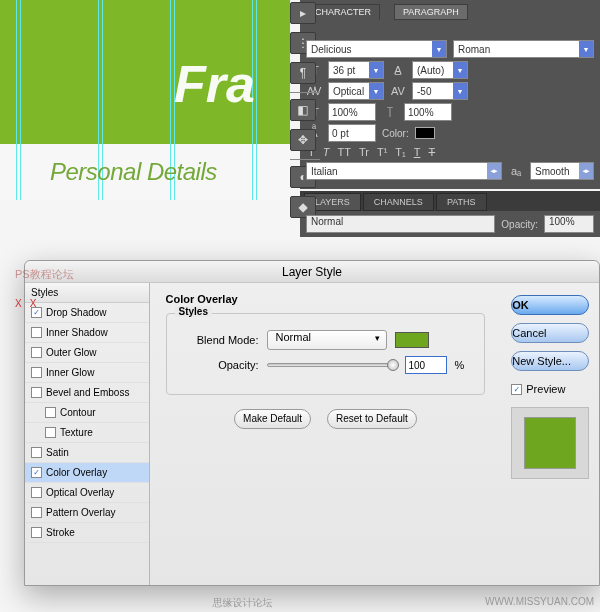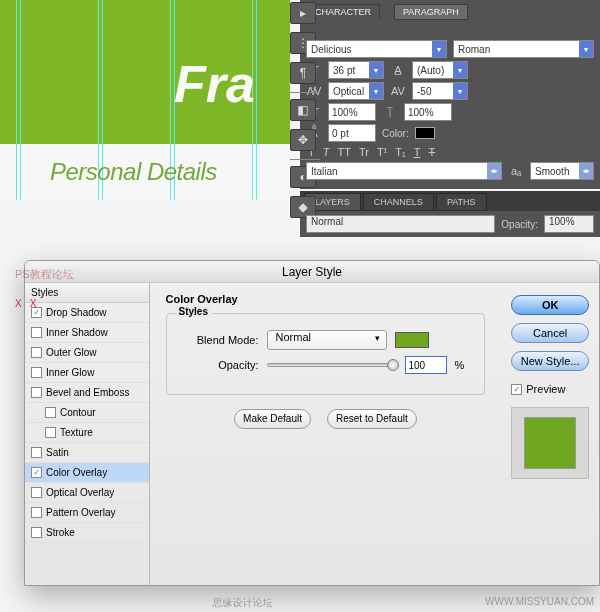--- a/index.html
+++ b/index.html
@@ -61,21 +61,21 @@
 .mac-dd { background: linear-gradient(#fff,#eee); border: 1px solid #9c9c9c; border-radius: 3px; height: 20px; padding: 0 20px 0 8px; font-size: 11px; position: relative; min-width: 120px; }
 .mac-dd::after { content: "▾"; position: absolute; right: 6px; top: 2px; font-size: 9px; }
 .swatch-green { width: 34px; height: 16px; background: #6ea71f; border: 1px solid #555; }
 .slider { width: 130px; height: 4px; background: linear-gradient(#bbb,#eee); border: 1px solid #999; border-radius: 2px; position: relative; }
 .thumb { position: absolute; right: -3px; top: -5px; width: 12px; height: 12px; background: radial-gradient(#fff,#bcbcbc); border: 1px solid #7a7a7a; border-radius: 6px; }
 .num-box { width: 42px; height: 18px; border: 1px solid #3b6fcf; background: #fff; font-size: 10px; padding: 0 3px; }
 .btn-pair { display: flex; gap: 16px; margin-top: 14px; justify-content: center; }
 .mac-btn { background: linear-gradient(#fdfdfd,#e3e3e3); border: 1px solid #9a9a9a; border-radius: 10px; height: 20px; padding: 0 8px; font-size: 10px; line-height: 18px; }
 
 .right-col { width: 110px; padding: 12px 10px; display: flex; flex-direction: column; gap: 8px; font-size: 11px; }
-.aqua-btn { height: 20px; border-radius: 10px; border: 1px solid #6f8fbd; background: linear-gradient(#eaf2ff,#a8c8f0); font-size: 11px; text-align: center; line-height: 18px; }
+.aqua-btn { height: 20px; border-radius: 10px; border: 1px solid #6f8fbd; background: linear-gradient(#eaf2ff,#a8c8f0); font-size: 11px; line-height: 18px; }
 .aqua-btn.default { background: linear-gradient(#d7eaff,#6aa9ee); border-color: #3a6fb8; font-weight: bold; }
 .preview-box { border: 1px solid #bcbcbc; background: #d8d8d8; height: 72px; display: flex; align-items: center; justify-content: center; margin-top: 4px; }
 .preview-sw { width: 52px; height: 52px; background: #6ea71f; border: 1px solid #999; }
 
 .footer { position: absolute; bottom: 2px; width: 600px; text-align: center; font-size: 10px; color: #999; }
 .footer .r { float: right; margin-right: 6px; }
 </style>
 </head>
 <body>
 

